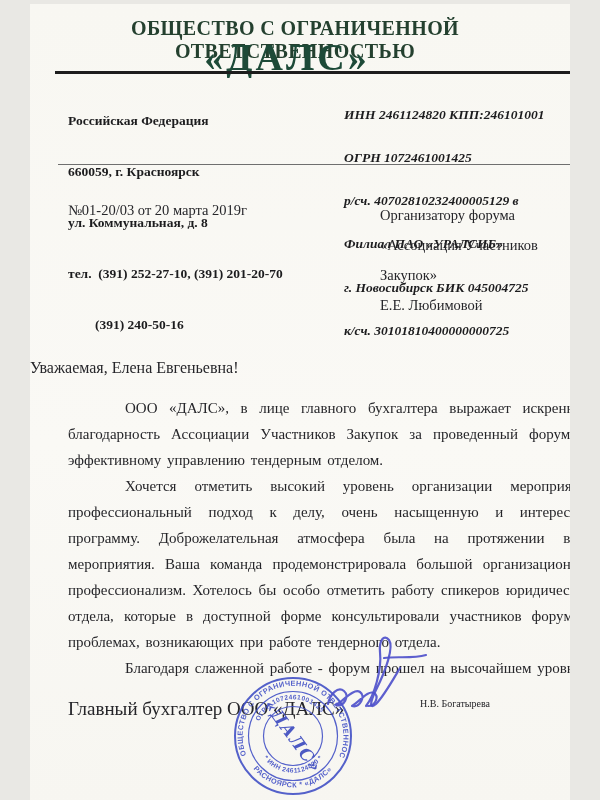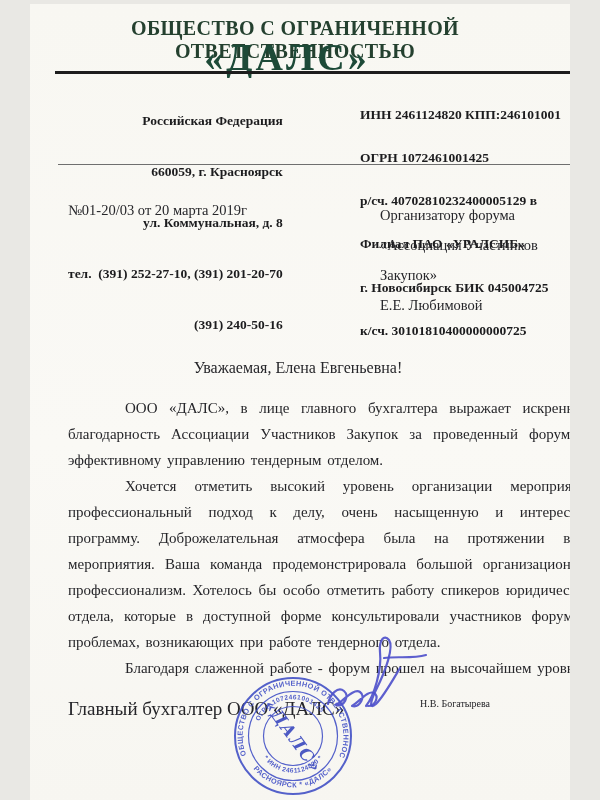--- a/index.html
+++ b/index.html
@@ -26,44 +26,44 @@
     font-size:38px; font-weight:bold; letter-spacing:3px;
     color:#1d4a38;
   }
   .rule-thick {
     position:absolute; top:67px; left:25px; width:559px;
     border-top:3px solid #1d1d1d;
   }
   .addr-block {
     position:absolute; top:74px; left:38px;
     font-size:13.5px; font-weight:bold; color:#1c1c1e;
-    line-height:17px; white-space:pre-wrap;text-align:right;
+    line-height:17px; white-space:pre-wrap;
   }
   .req-block {
-    position:absolute; top:75px; left:330px;
+    position:absolute; top:75px; left:314px;
     font-size:13.5px; font-weight:bold; color:#1c1c1e;
-    line-height:14.4px; white-space:pre-wrap;
+    line-height:14.4px; white-space:pre-wrap;font-style:italic;
   }
   .rule-thin {
     position:absolute; top:160px; left:28px; width:543px;
     border-top:1px solid #6f6f6f;
   }
   
   .ref-number {
     position:absolute; top:198px; left:38px;
     font-size:14.5px;
   }
   .recipient {
     position:absolute; top:196px; left:350px;
     font-size:14.5px; line-height:30px;
   }
   
   .salutation {
     position:absolute; top:355px; left:0; right:4px;
-    text-align:center; font-size:16px;
+    text-align:left; font-size:16px;
   }
   .body-text {
     position:absolute; top:391px; left:38px; width:529px;
     font-size:15px; line-height:26px;
     text-align:justify; word-spacing:2px;
   }
   .body-text p { text-indent:57px; }
   
   .signoff-title {
     position:absolute; top:694px; left:38px;

